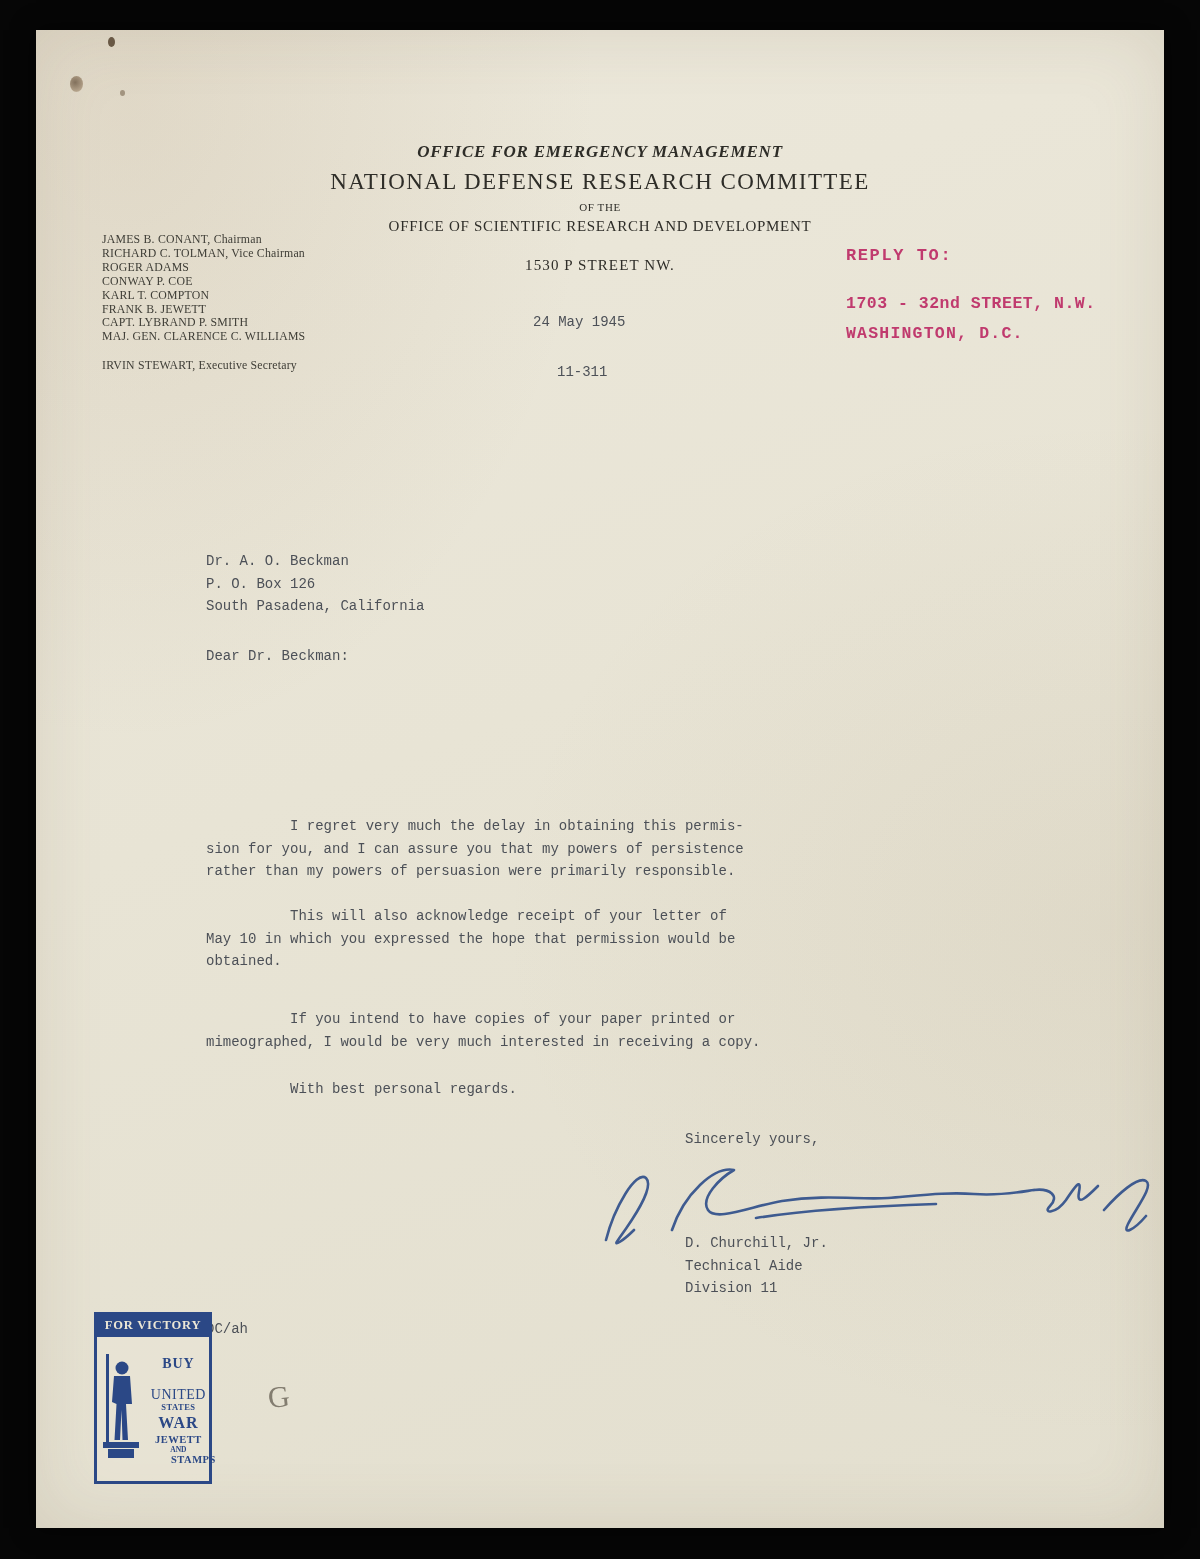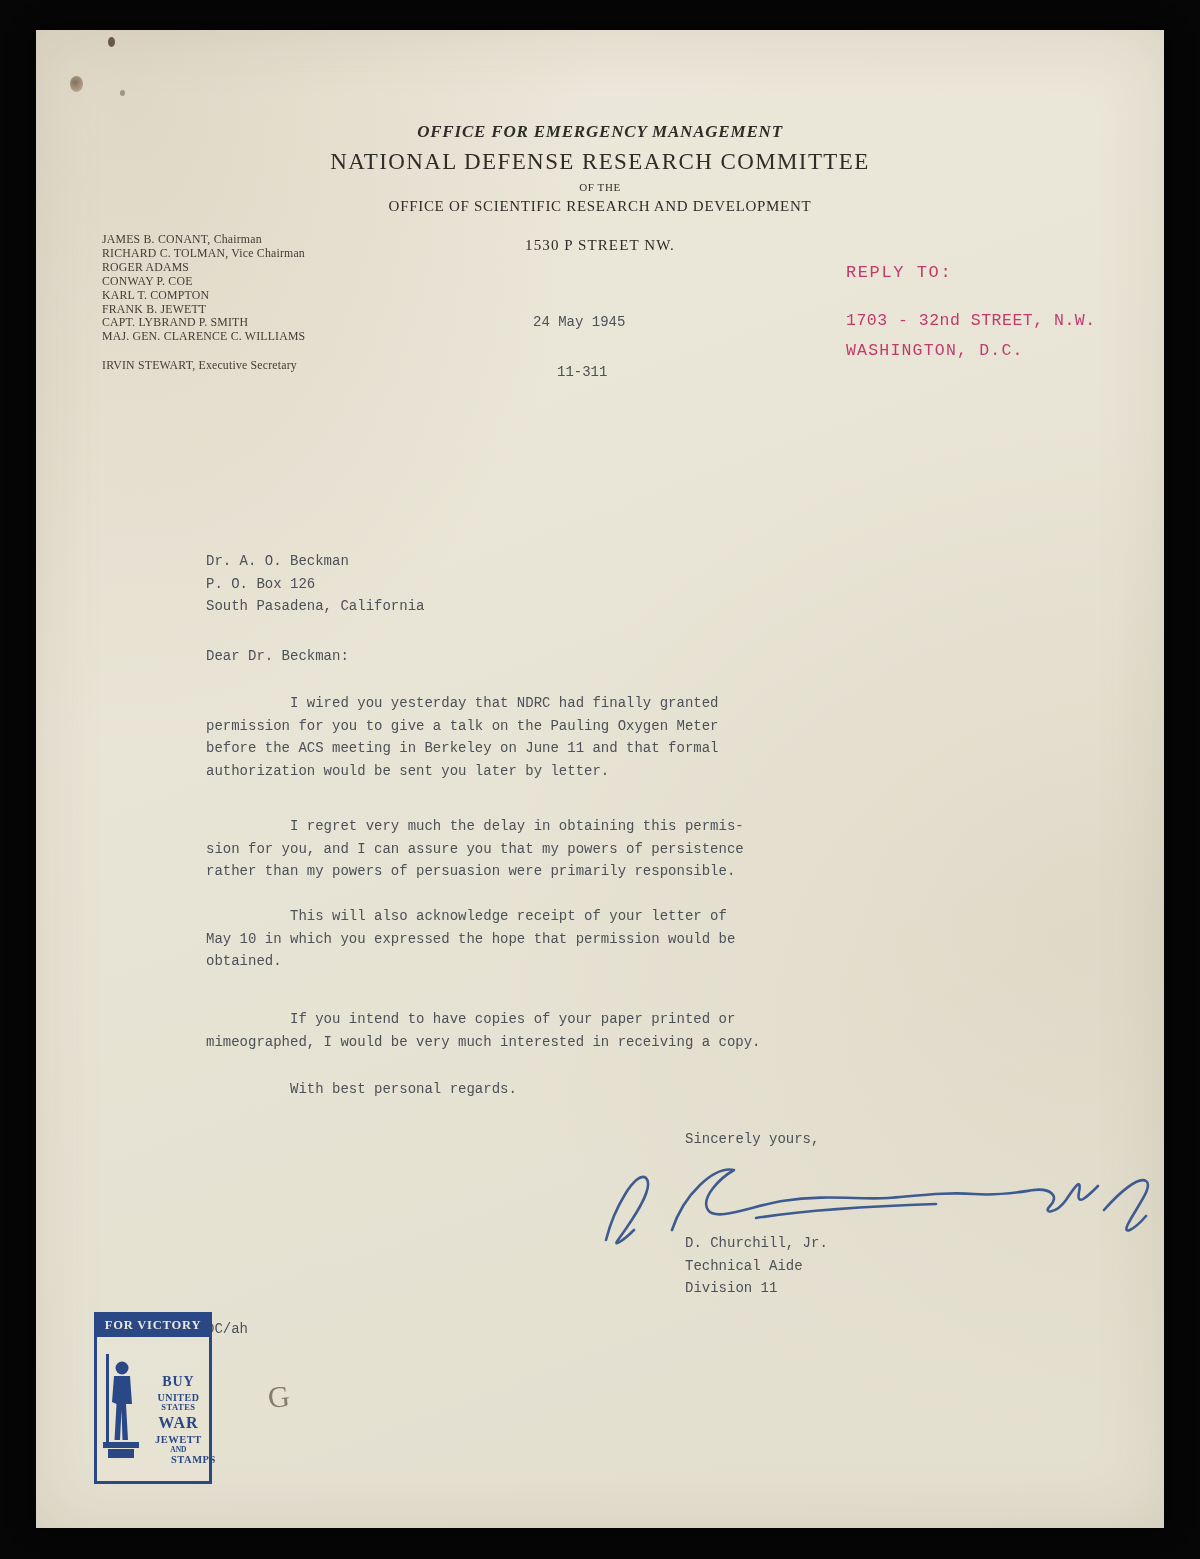--- a/index.html
+++ b/index.html
@@ -15,42 +15,42 @@
     box-shadow: inset 0 0 70px rgba(110,92,62,0.14), 0 0 22px rgba(0,0,0,0.65);
   }
 
   .hole { position:absolute; border-radius:50%; }
   .hole-1 { left:72px; top:7px; width:7px; height:10px; background:#55432f; opacity:.85; }
   .hole-2 { left:34px; top:46px; width:13px; height:16px;
             background:radial-gradient(circle at 40% 40%, #6b5742, #a8947a 70%, transparent); opacity:.8; }
   .hole-3 { left:84px; top:60px; width:5px; height:6px; background:#7a6850; opacity:.6; }
 
   
-  .letterhead { position:absolute; left:0; right:0; top:92px; text-align:center; color:#2e2d28; }
+  .letterhead { position:absolute; left:0; right:0; top:112px; text-align:center; color:#2e2d28; }
   .lh-agency    { font-size:17px; line-height:20px; font-style:italic; font-weight:bold; letter-spacing:.8px; }
   .lh-committee { font-size:23px; line-height:26px; margin-top:7px; letter-spacing:1.4px; }
   .lh-ofthe     { font-size:11px; line-height:13px; margin-top:6px; letter-spacing:.6px; }
   .lh-office    { font-size:15px; line-height:18px; margin-top:3px; letter-spacing:.7px; }
   .lh-street    { font-size:15px; line-height:18px; margin-top:21px; letter-spacing:1.1px; }
   .lh-city      { font-size:15px; line-height:18px; margin-top:5px; letter-spacing:1.1px; }
 
   .tw { font-family:"Liberation Mono","DejaVu Sans Mono",monospace; color:#4c5057;
         font-size:14px; line-height:22.5px; white-space:pre; position:absolute; }
 
   .typed-date  { left:497px; top:281px; }
   .file-number { left:521px; top:331px; }
 
   
   .committee  { position:absolute; left:66px; top:203px; font-size:11.8px; line-height:13.9px;
                 color:#3e3d36; white-space:pre; letter-spacing:.2px; }
   .secretary  { position:absolute; left:66px; top:328px; font-size:11.8px; color:#3e3d36; letter-spacing:.2px; }
 
   
-  .reply-stamp { position:absolute; left:810px; top:233px; color:#c03a6e;
-                 font-family:"Liberation Mono","DejaVu Sans Mono",monospace; font-weight:normal; }
+  .reply-stamp { position:absolute; left:810px; top:216px; color:#c03a6e;
+                 font-family:"Liberation Mono","DejaVu Sans Mono",monospace; font-weight:bold; }
   .rs-label  { font-size:17px;   letter-spacing:1.6px; }
   .rs-street { font-size:16.5px; letter-spacing:.5px; margin-top:29px; }
   .rs-city   { font-size:16.5px; letter-spacing:1.2px; margin-top:11px; }
 
   
   .recipient   { left:170px; top:520px; }
   .salutation  { left:170px; top:615px; }
   .para-1      { left:170px; top:662px; }
   .para-2      { left:170px; top:785px; }
   .para-3      { left:170px; top:875px; }
@@ -66,21 +66,21 @@
   
   .war-stamp { position:absolute; left:58px; top:1282px; width:118px; height:172px;
                border:3px solid #2b4886; background:rgba(235,230,215,.4); }
   .ws-header { background:#2b4886; color:#ece7d6; text-align:center; font-size:12.5px;
                font-weight:bold; letter-spacing:.8px; padding:3px 0 4px; }
   .ws-body   { display:flex; align-items:flex-end; height:139px; padding:4px 3px 4px 4px; }
   .minuteman { width:40px; height:128px; flex:none; }
   .ws-text   { flex:1; display:flex; flex-direction:column; align-items:center;
                color:#2b4886; line-height:1.12; padding-bottom:6px; }
   .ws-l0 { font-size:14px;  font-weight:bold; letter-spacing:1px; margin-bottom:2px; }
-  .ws-l1 { font-size:10px; font-weight:bold; letter-spacing:.5px; }
+  .ws-l1 { font-size:14px; font-weight:normal; letter-spacing:.5px;margin-top:13px; }
   .ws-l2 { font-size:8.5px; font-weight:bold; letter-spacing:.5px; margin-bottom:2px; }
   .ws-l3 { font-size:16px;  font-weight:bold; letter-spacing:1px; margin-bottom:2px; }
   .ws-l4 { font-size:10.5px; font-weight:bold; letter-spacing:.5px; }
   .ws-l5 { font-size:7.5px;  font-weight:bold; }
   .ws-l6 { font-size:10.5px; font-weight:bold; letter-spacing:.5px;padding-left:30px; }
 
   .pencil-g { position:absolute; left:232px; top:1350px; font-size:30px; color:#837d70;
               transform:rotate(-6deg); font-family:"Liberation Serif",serif; }
 </style>
 </head>
@@ -117,24 +117,20 @@
   </div>
 
   <div class="tw typed-date">24 May 1945</div>
   <div class="tw file-number">11-311</div>
 
   <div class="tw recipient">Dr. A. O. Beckman
 P. O. Box 126
 South Pasadena, California</div>
   <div class="tw salutation">Dear Dr. Beckman:</div>
 
-  <div class="tw para-1">          I wired you yesterday that NDRC had finally granted
-permission for you to give a talk on the Pauling Oxygen Meter
-before the ACS meeting in Berkeley on June 11 and that formal
-authorization would be sent you later by letter.</div>
   <div class="tw para-2">          I regret very much the delay in obtaining this permis-
 sion for you, and I can assure you that my powers of persistence
 rather than my powers of persuasion were primarily responsible.</div>
   <div class="tw para-3">          This will also acknowledge receipt of your letter of
 May 10 in which you expressed the hope that permission would be
 obtained.</div>
   <div class="tw para-4">          If you intend to have copies of your paper printed or
 mimeographed, I would be very much interested in receiving a copy.</div>
 
   <div class="tw closing">          With best personal regards.</div>

